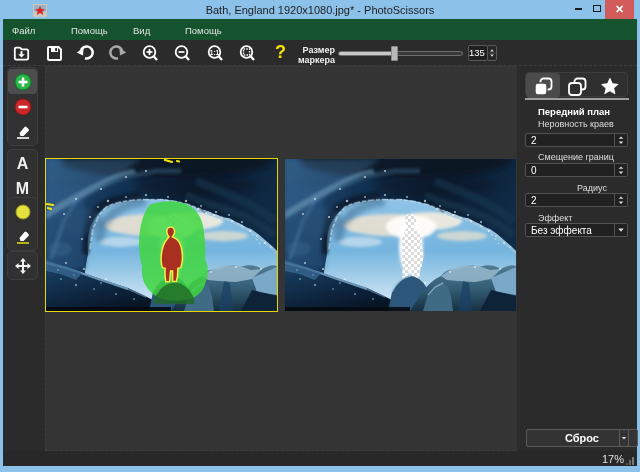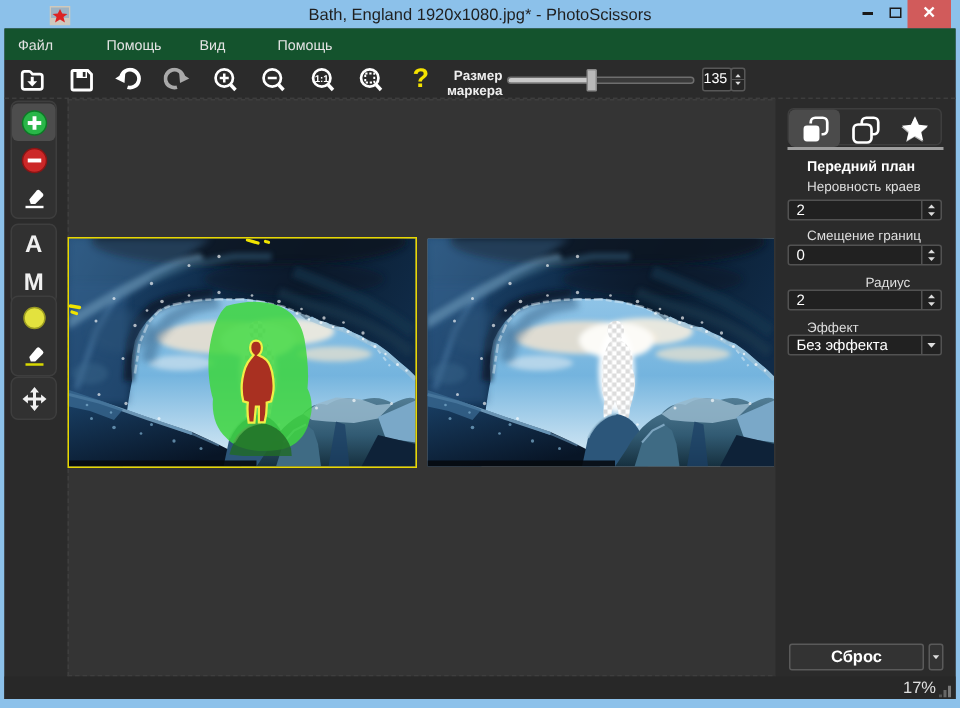--- a/index.html
+++ b/index.html
@@ -49,21 +49,21 @@
   #rpanel{position:absolute;left:514px;top:47px;width:120px;height:400px;background:#2b2b2b;}
   #tabbar{position:absolute;left:8px;top:6px;width:103px;height:25px;background:#2f2f2f;
     border:1px solid #3e3e3e;border-radius:4px;display:flex;}
   .tab{width:34.3px;height:25px;display:flex;align-items:center;justify-content:center;}
   .tab.sel{background:#4b4b4b;border-radius:4px;}
   #tabline{position:absolute;left:8px;top:32px;width:104px;height:2px;background:#9e9e9e;}
   .rlabel{position:absolute;left:21px;font-size:9px;color:#dedede;}
   .rspin{position:absolute;left:8px;width:103px;height:14px;background:#212121;
     border:1px solid #525252;border-radius:2px;color:#fff;font-size:10px;line-height:13px;padding-left:5px;}
   .rspin .arr{position:absolute;right:0;top:0;width:13px;height:12px;border-left:1px solid #525252;}
-  #resetbtn{position:absolute;left:9px;top:363px;width:90px;height:18px;background:#333;
+  #resetbtn{position:absolute;left:9px;top:363px;width:112px;height:18px;background:#333;
     border:1px solid #5a5a5a;border-radius:2px;color:#fff;font-weight:bold;font-size:11px;
     text-align:center;line-height:16px;}
   #resetarr{position:absolute;left:102px;top:363px;width:10px;height:18px;background:#333;
     border:1px solid #5a5a5a;border-radius:2px;}
   
   #statusbar{position:absolute;left:0;top:432px;width:634px;height:15px;z-index:5;background:#282828;}
   #pct{position:absolute;right:13px;top:2px;font-size:11px;color:#e0e0e0;}
   svg{display:block;}
 </style>
 </head>

